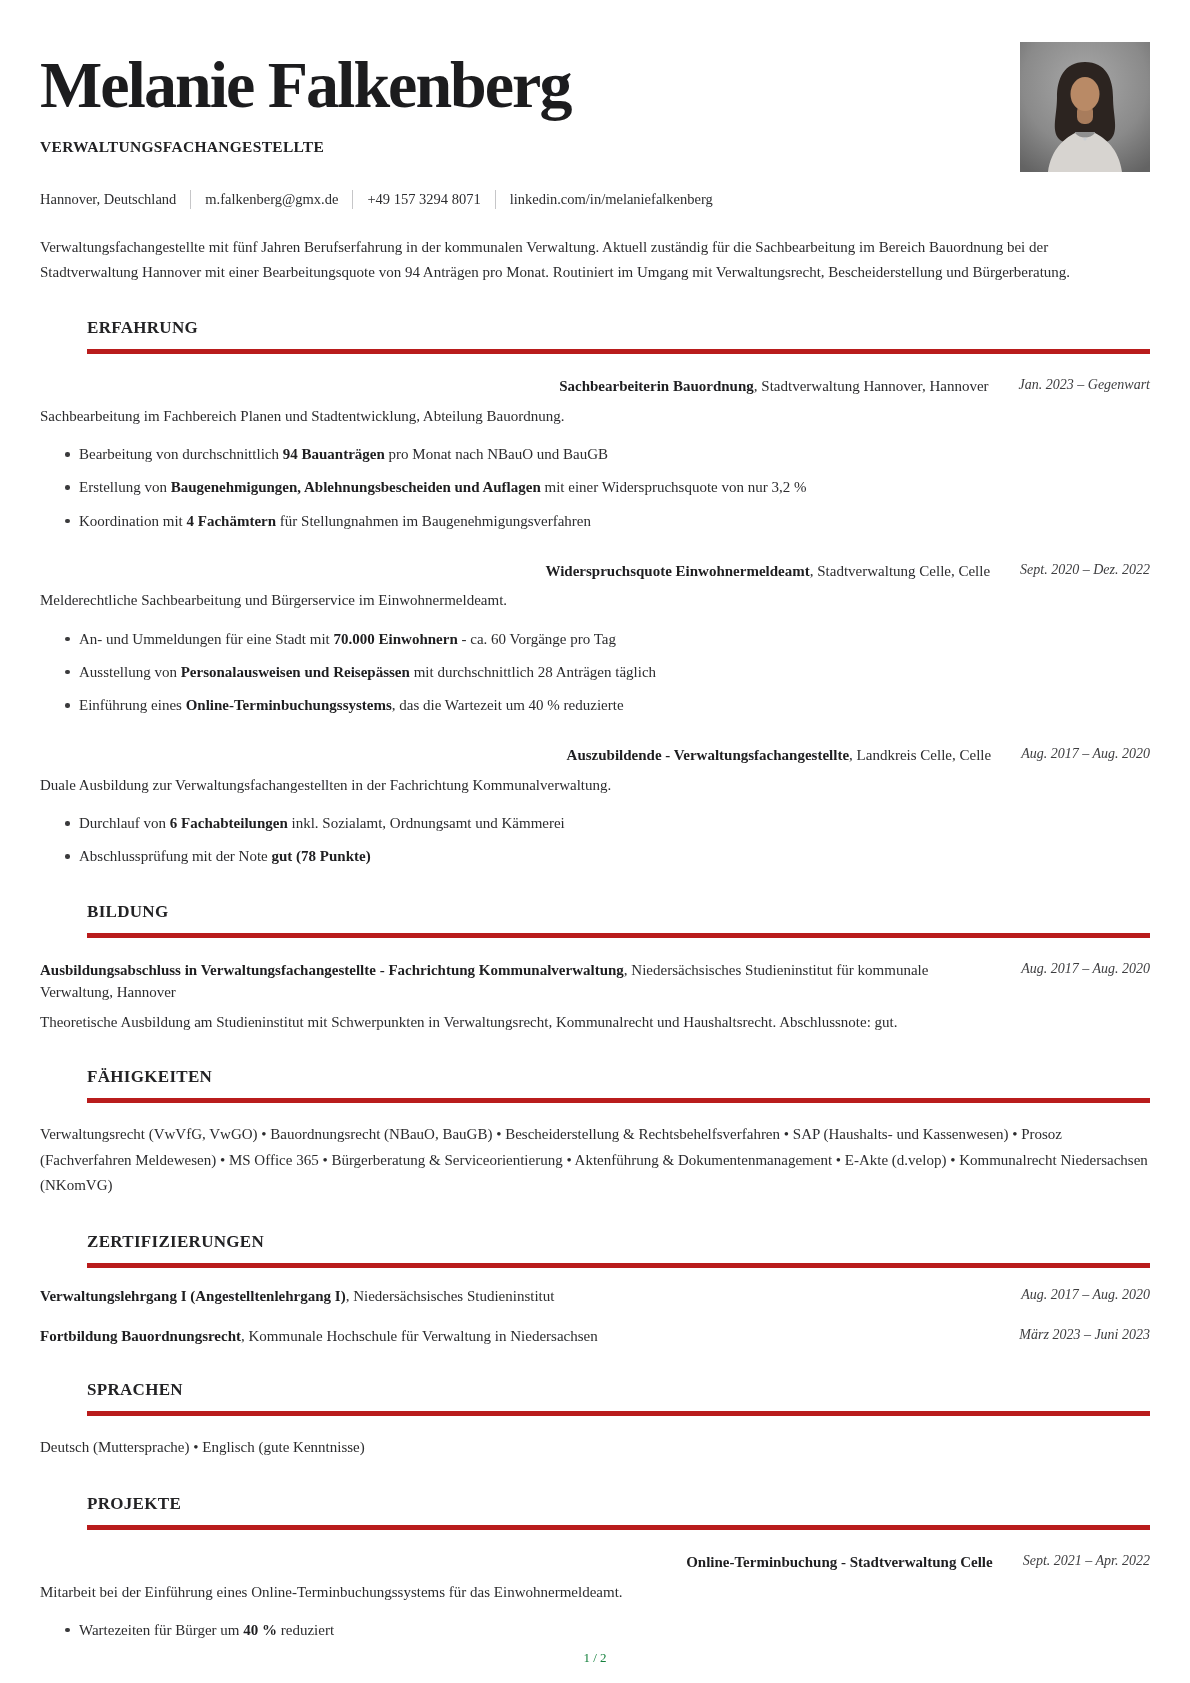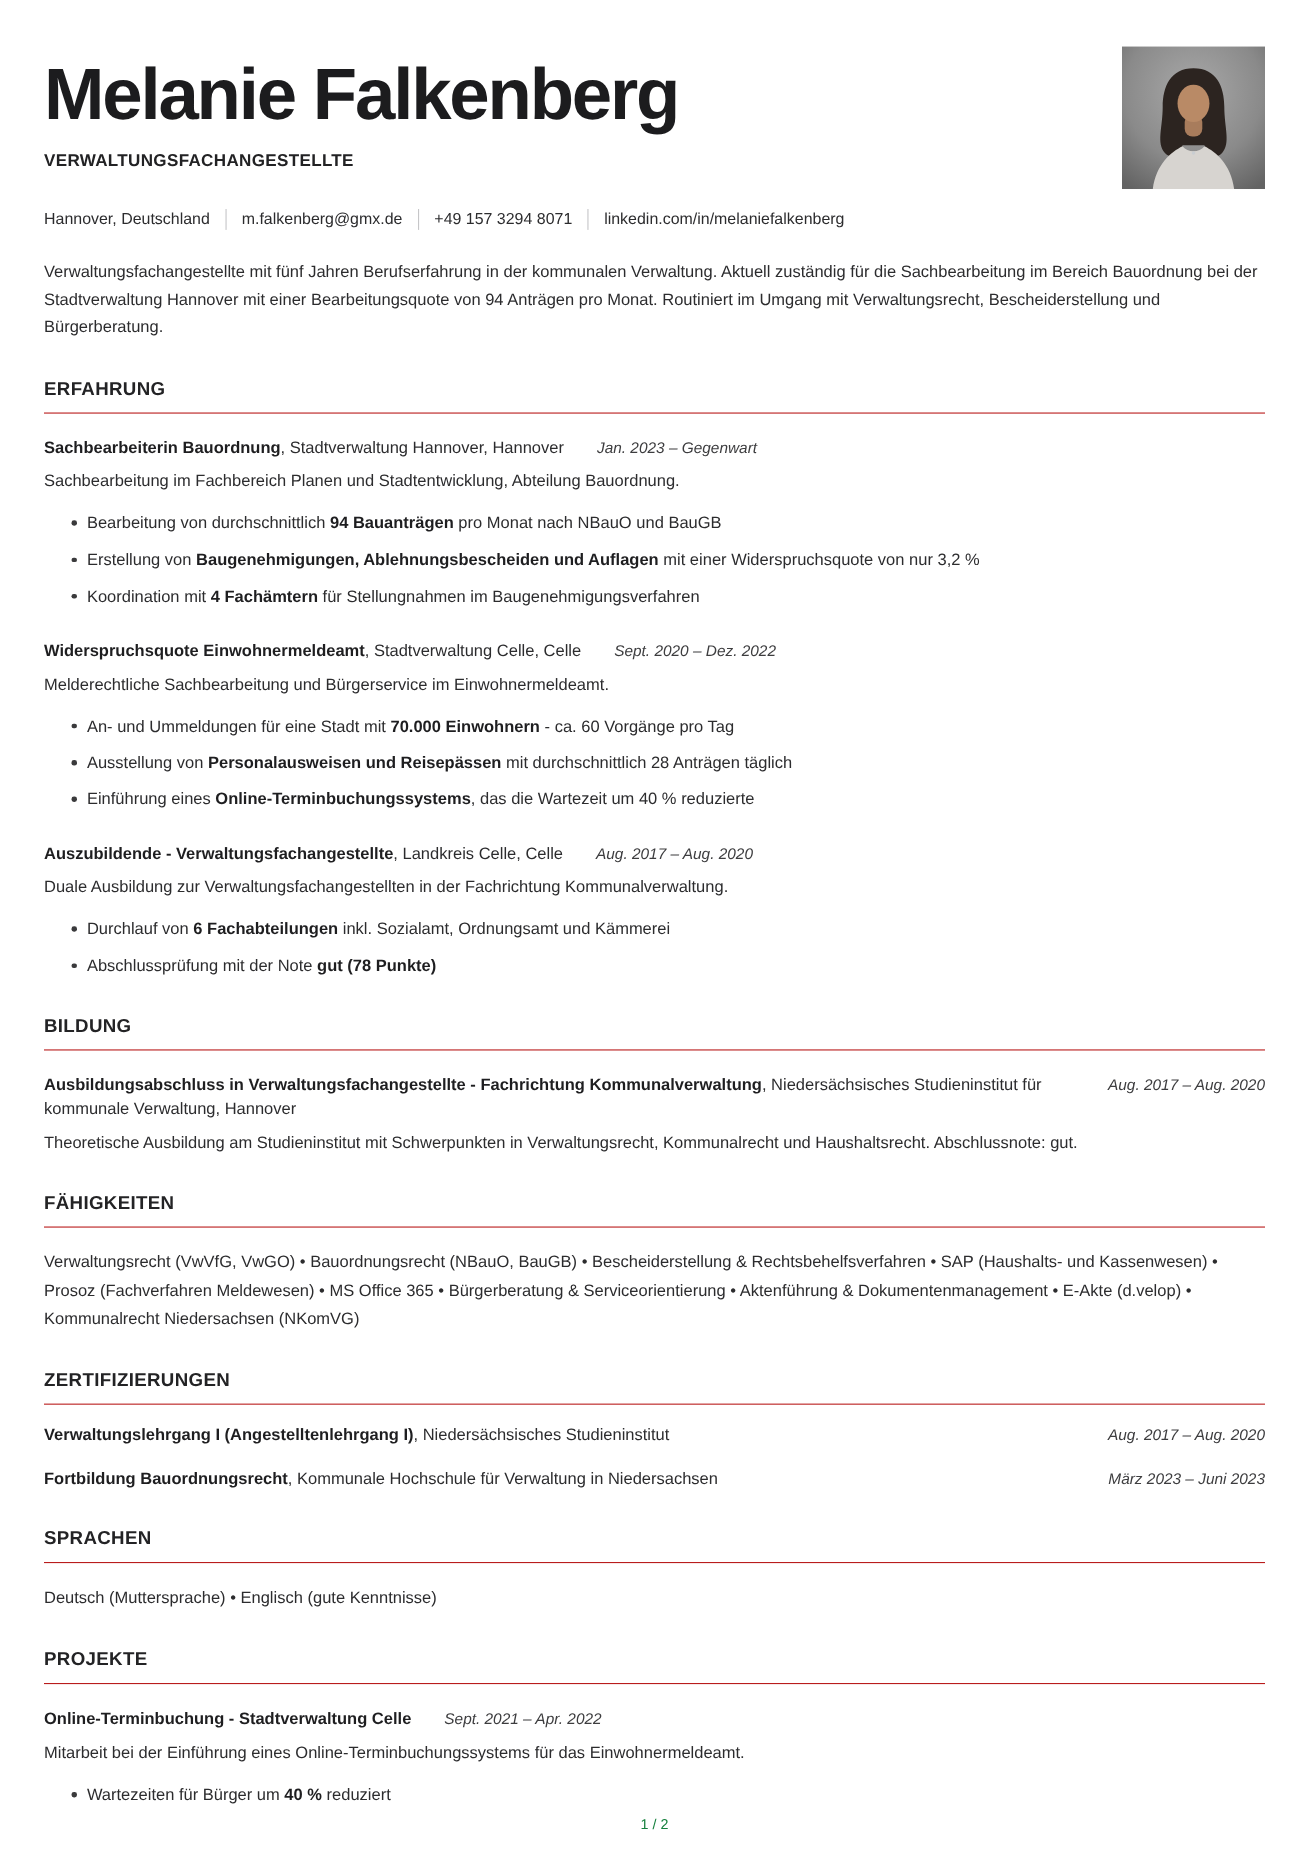--- a/index.html
+++ b/index.html
@@ -10,20 +10,21 @@
     -webkit-font-smoothing: antialiased;
   }
   .page {
     width: 1190px;
     height: 1683px;
     margin: 0 auto;
     background: #ffffff;
     position: relative;
     padding: 42px 40px 0 40px;
     overflow: hidden;
+    font-family: Liberation Serif, serif;
   }
 
   
   .header-row { display: flex; justify-content: space-between; align-items: flex-start; }
   .header-left { flex: 1; min-width: 0; }
   .name {
     font-size: 66px;
     font-weight: 800;
     letter-spacing: -2px;
     line-height: 1.0;
@@ -71,24 +72,25 @@
   }
 
   
   .section { margin-top: 33px; }
   .section-title {
     font-size: 17px;
     font-weight: 800;
     letter-spacing: 0.3px;
     color: #232325;
     padding-bottom: 11px;
-    border-bottom: 1px solid #b91c1c;
+    border-bottom: 5px solid #b91c1c;
+    margin-left: 47px;
   }
   .entry { margin-top: 21px; }
-  .entry-head { display: flex; justify-content: flex-start; align-items: flex-start; gap: 30px; }
+  .entry-head { display: flex; justify-content: flex-end; align-items: flex-start; gap: 30px; }
   .entry-title { font-size: 15px; line-height: 1.5; color: #2c2c2e; }
   .entry-title .t-b, b { font-weight: 700; color: #1e1e20; }
   .entry-date {
     font-size: 14px;
     font-style: italic;
     color: #3d3d3f;
     white-space: nowrap;
     flex-shrink: 0;
     padding-top: 2px;
   }

